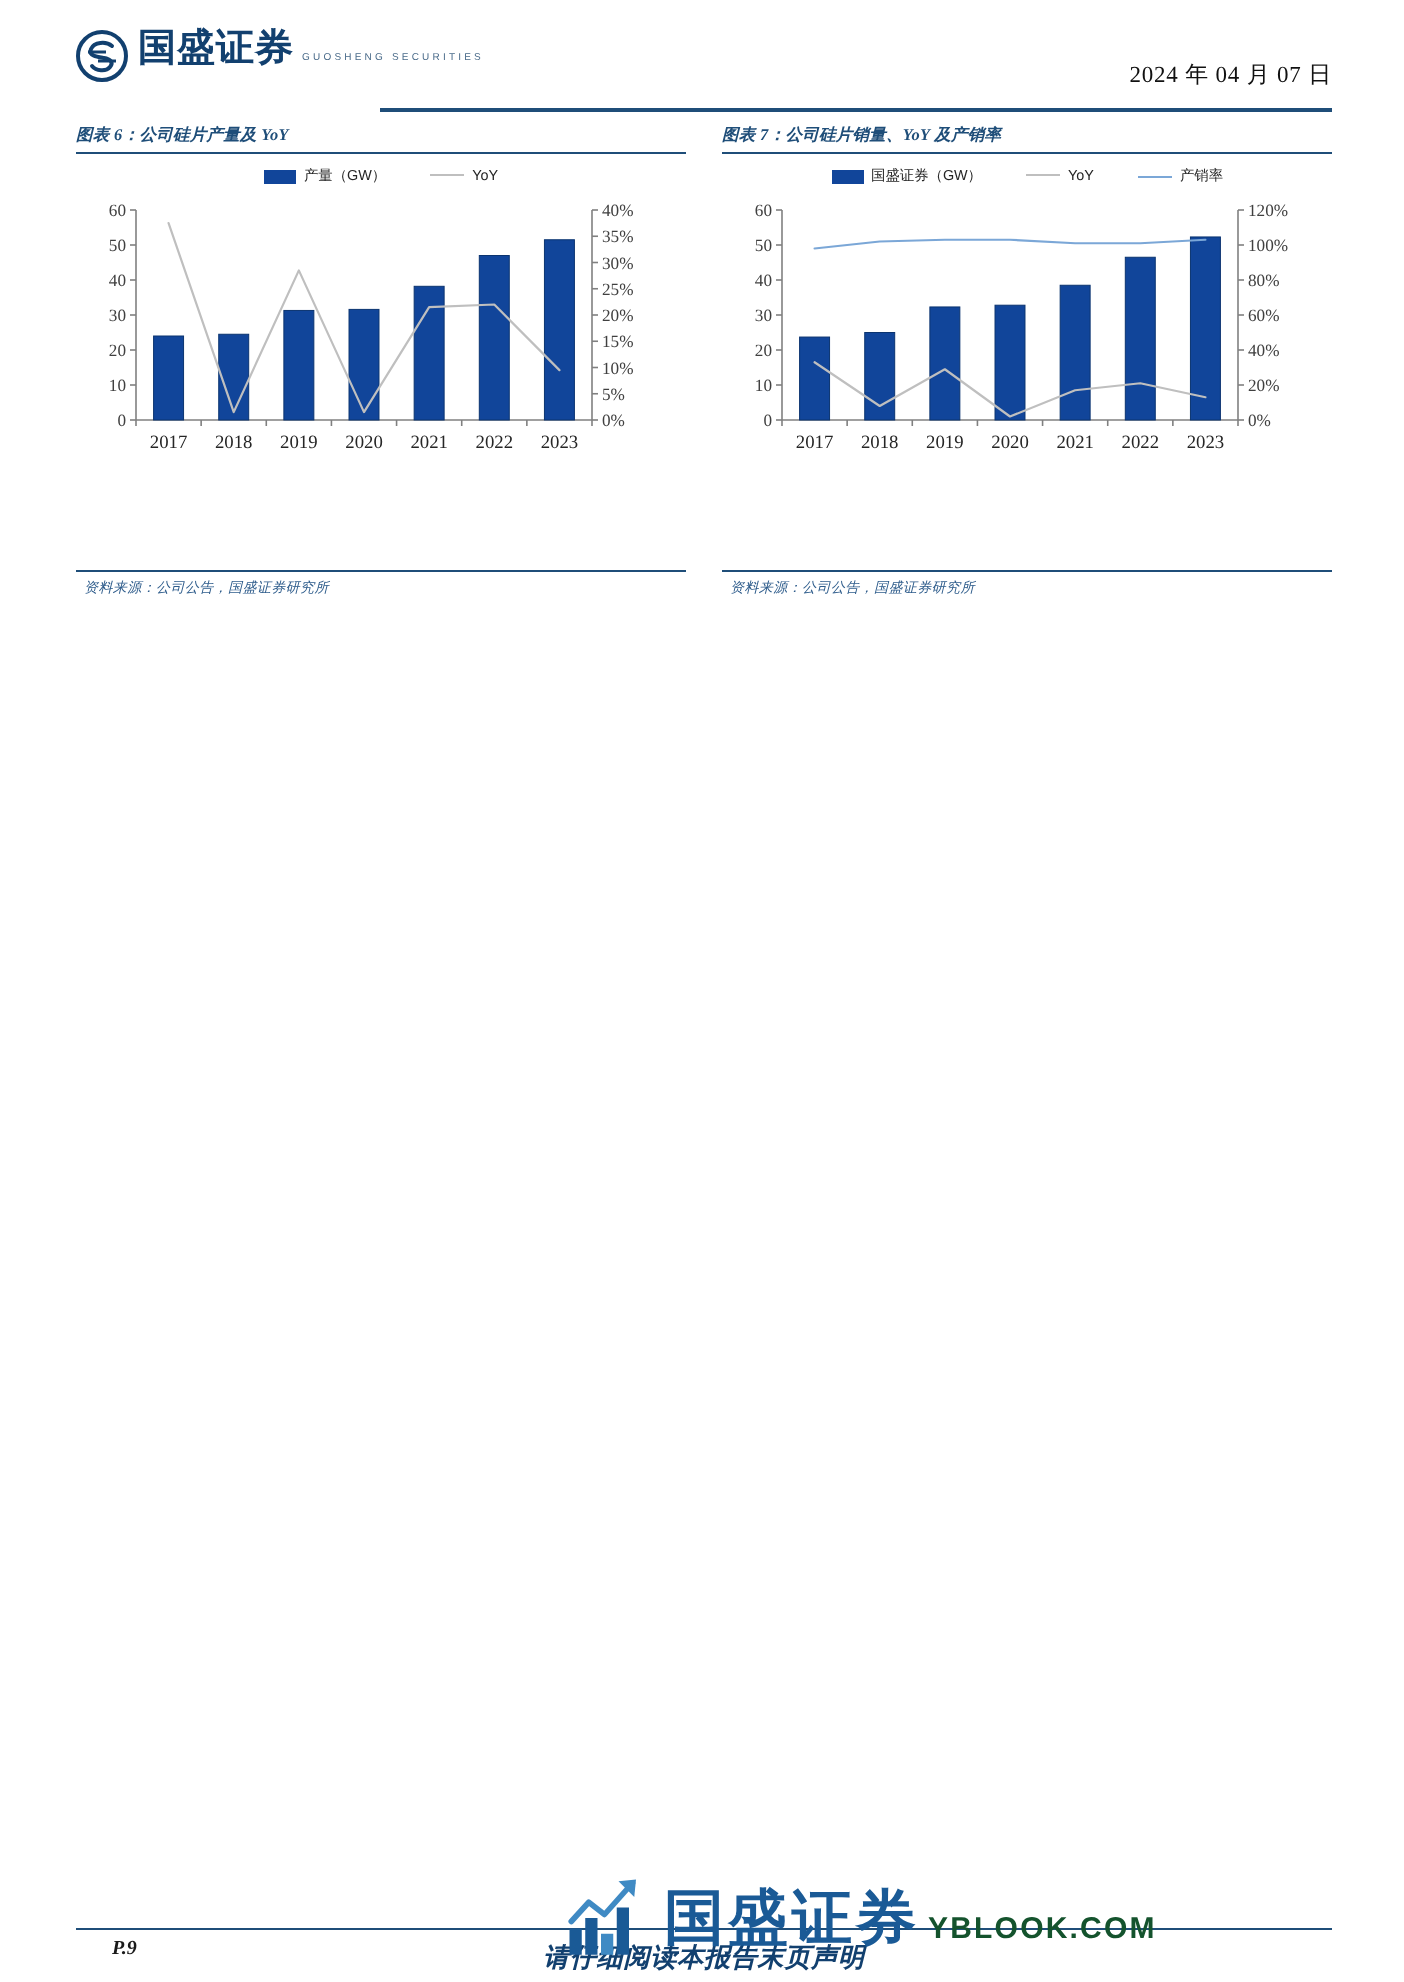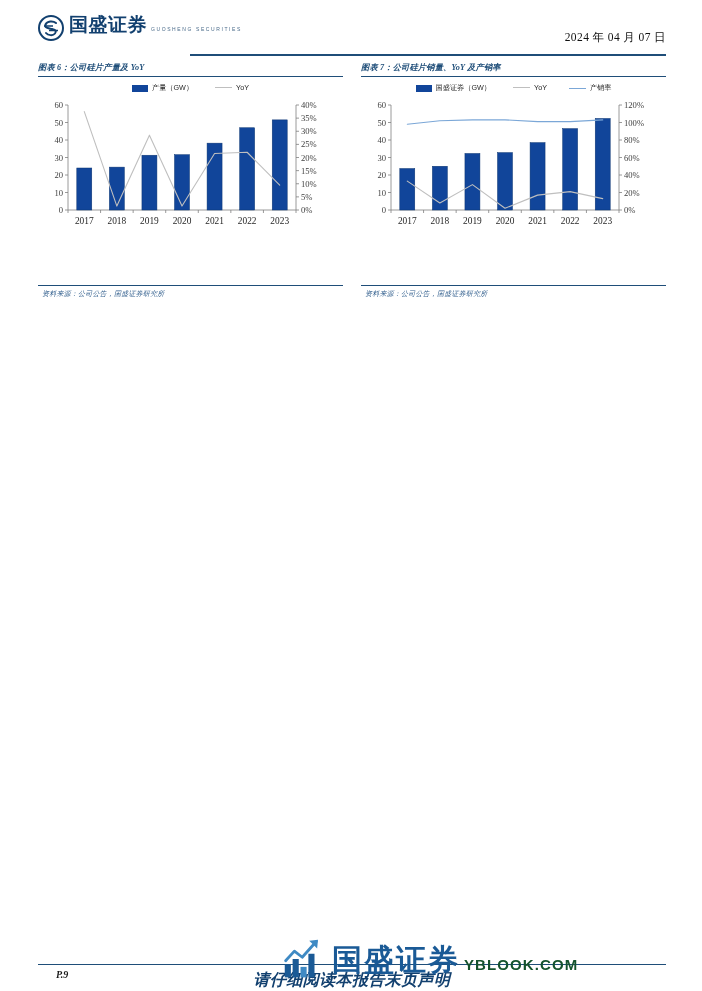--- a/index.html
+++ b/index.html
@@ -169,21 +169,21 @@
     font-size: 10px;
     color: #1a1a1a;
   }
   .footer-note {
     position: absolute;
     left: 0; right: 0; top: 1px;
     text-align: center;
     font-family: "Liberation Serif", serif;
     font-weight: bold;
     font-style: italic;
-    font-size: 16px;
+    font-size: 13px;
     color: #12406f;
     letter-spacing: 0.4px;
   }
 
   
   .watermark {
     position: absolute;
     left: 283px; top: 938px;
     display: flex;
     align-items: center;

